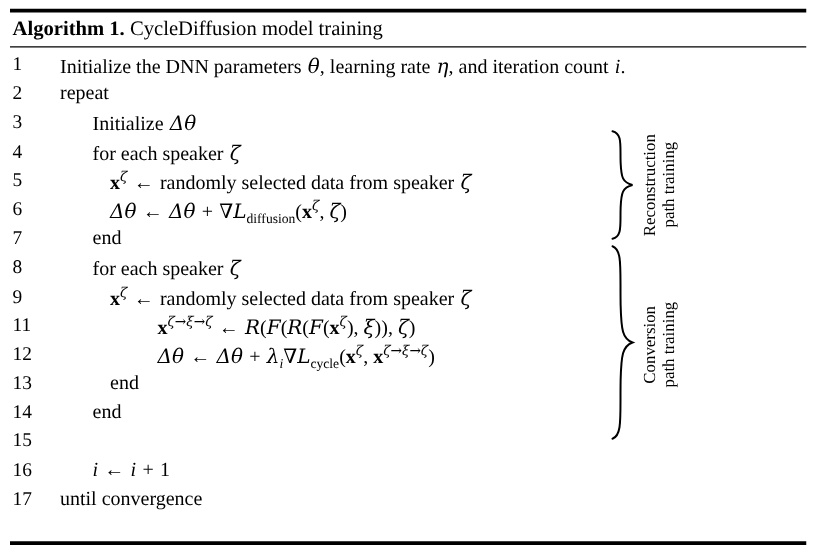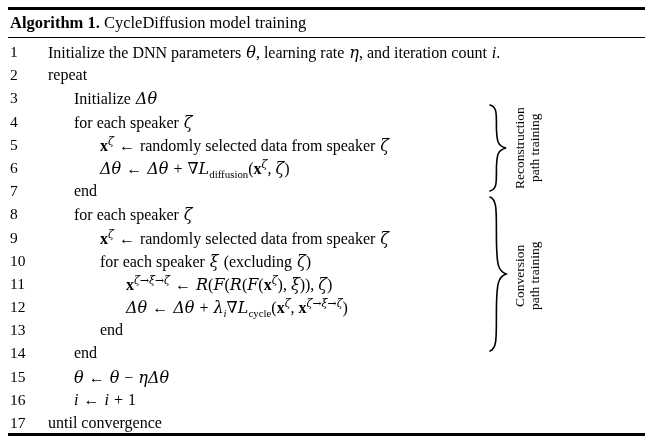--- a/index.html
+++ b/index.html
@@ -77,21 +77,21 @@
     text-align: left;
     font-size: 15.5px;
   }
   .code {
     position: absolute;
     top: 0;
     left: 48px;
   }
   .ind1 { left: 48px; text-align: right; }
   .ind2 { left: 74px; }
-  .ind3 { left: 100px; }
+  .ind3 { left: 88px; }
   .ind4 { left: 126px; }
 
   .kw { font-weight: normal; }
   .mathit { font-style: italic; }
   .greek { font-family: "DejaVu Serif", serif; font-style: italic; }
   .bx { font-weight: bold; }
   .cal { font-family: "DejaVu Serif", serif; font-style: italic; }
   sup.sup {
     font-size: 0.68em;
     vertical-align: super;
@@ -197,26 +197,20 @@
       </span>
     </div>
 
     <div class="line">
       <span class="num">9</span>
       <span class="code ind3">
         <span class="bx">x</span><sup class="sup greek">ζ</sup><span class="sp"></span><span>←</span><span class="sp"></span><span>randomly selected data from speaker</span><span class="sp"></span><span class="greek">ζ</span>
       </span>
     </div>
 
-    <div class="line">
-      <span class="num">10</span>
-      <span class="code ind3">
-        <span class="kw">for</span><span> each speaker</span><span class="sp"></span><span class="greek">ξ</span><span class="sp"></span><span>(excluding</span><span class="sp"></span><span class="greek">ζ</span><span>)</span>
-      </span>
-    </div>
 
     <div class="line">
       <span class="num">11</span>
       <span class="code ind4">
         <span class="bx">x</span><sup class="sup greek">ζ→ξ→ζ</sup><span class="sp"></span><span>←</span><span class="sp"></span><span class="cal">R</span><span>(</span><span class="cal">F</span><span>(</span><span class="cal">R</span><span>(</span><span class="cal">F</span><span>(</span><span class="bx">x</span><sup class="sup greek">ζ</sup><span>)</span><span>, </span><span class="greek">ξ</span><span>)</span><span>)</span><span>, </span><span class="greek">ζ</span><span>)</span>
       </span>
     </div>
 
     <div class="line">
       <span class="num">12</span>
@@ -234,23 +228,20 @@
 
     <div class="line">
       <span class="num">14</span>
       <span class="code ind2">
         <span class="kw">end</span>
       </span>
     </div>
 
     <div class="line">
       <span class="num">15</span>
-      <span class="code ind2">
-        <span class="greek">θ</span><span class="sp"></span><span>←</span><span class="sp"></span><span class="greek">θ</span><span class="sp"></span><span>−</span><span class="sp"></span><span class="greek">η</span><span class="greek">Δθ</span>
-      </span>
     </div>
 
     <div class="line">
       <span class="num">16</span>
       <span class="code ind2">
         <span class="mathit">i</span><span class="sp"></span><span>←</span><span class="sp"></span><span class="mathit">i</span><span class="sp"></span><span>+</span><span class="sp"></span><span>1</span>
       </span>
     </div>
 
     <div class="line">

